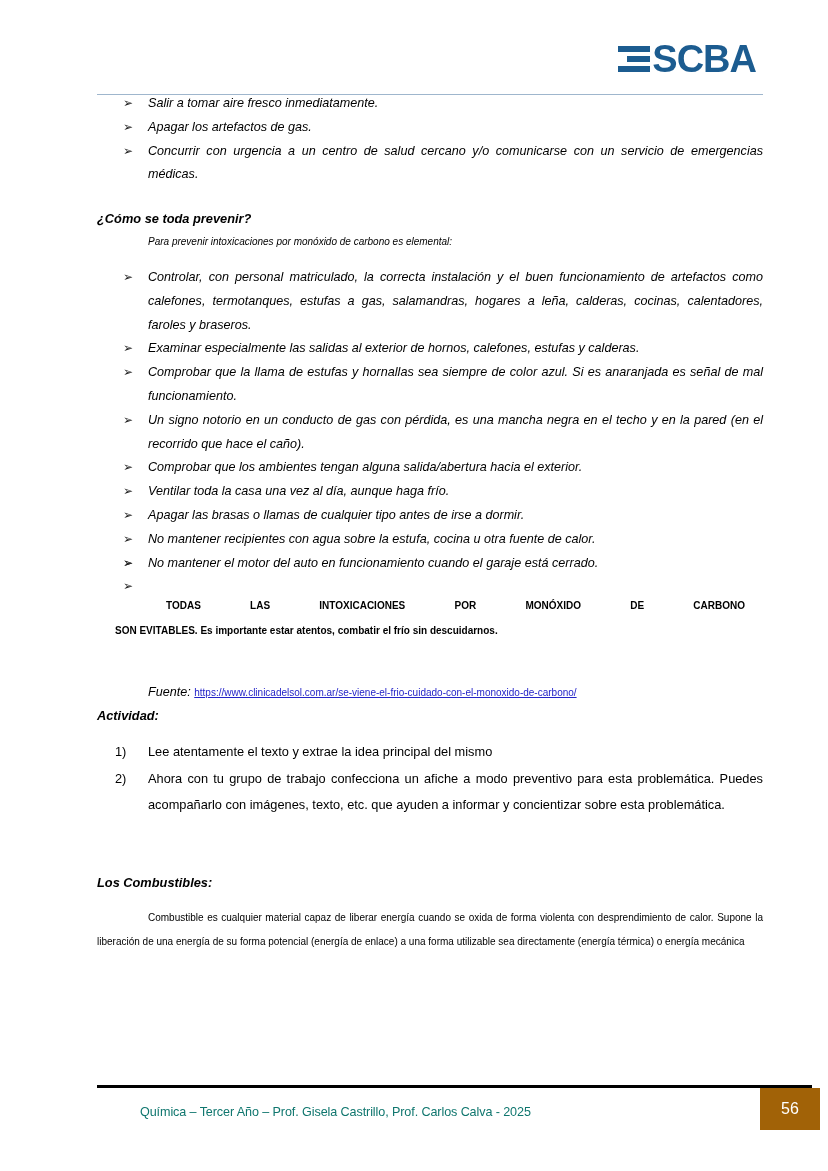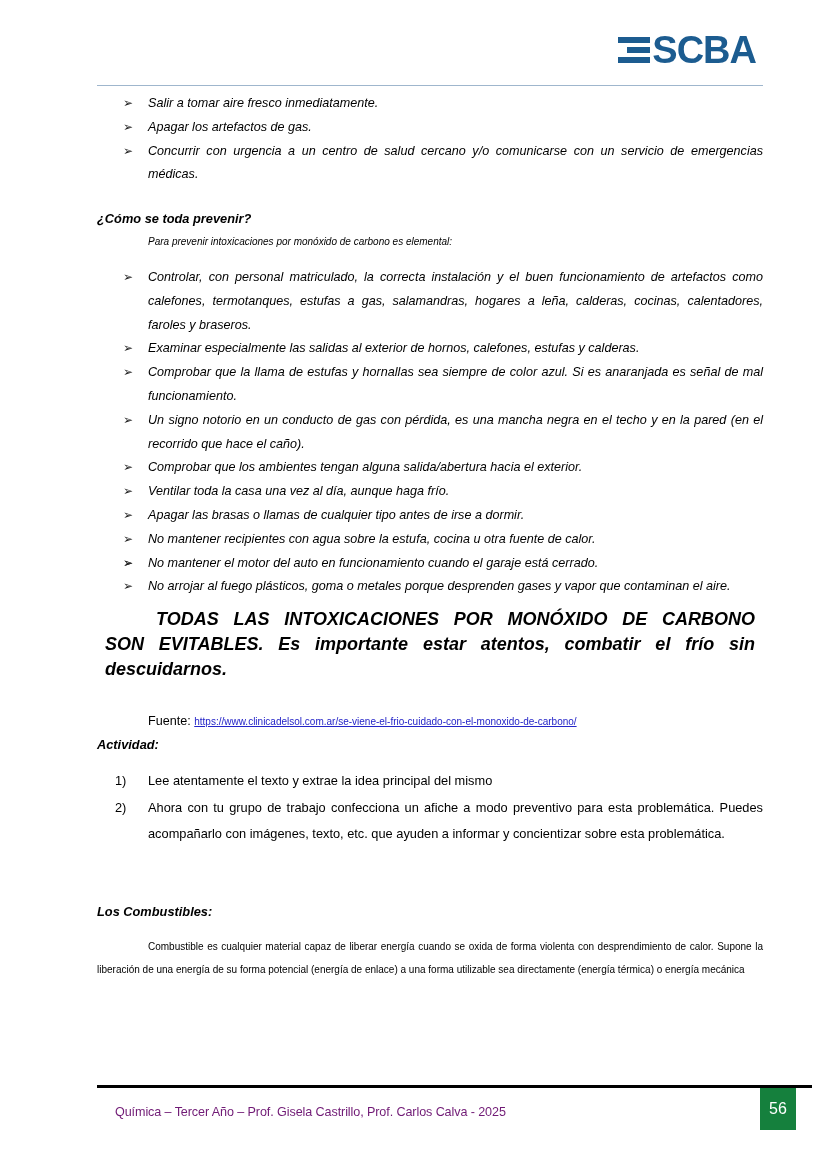--- a/index.html
+++ b/index.html
@@ -12,21 +12,21 @@
     height: 1171px;
     position: relative;
     font-family: "Liberation Sans", sans-serif;
     color: #000000;
     overflow: hidden;
   }
 
   
   #header {
     position: absolute;
-    top: 7px;
+    top: 16px;
     left: 0;
     width: 796px;
     height: 88px;
   }
   #brand-logo {
     position: absolute;
     right: 40px;
     top: 26px;
     display: flex;
     align-items: center;
@@ -139,40 +139,39 @@
   .indent-para {
     text-indent: 51px;
   }
 
   .src-line {
     font-size: 12.6px;
     line-height: 23px;
     margin: 0;
     padding-left: 51px;
   }
-  .src-label { }
+  .src-label { font-style: italic; }
   a.src-link {
     color: #2424c8;
     text-decoration: underline;
     font-style: normal;
     font-size: 10px;
   }
 
   .spacer-sm { height: 12px; }
   .spacer-md { height: 20px; }
   .spacer-lg { height: 32px; }
 
   
   .shout-block {
     font-weight: bold;
-    font-style: italic;
-    font-size: 18px;
+    font-size: 10px;
     line-height: 25px;
     text-align: justify;
-    margin: 8px;
+    margin: 18px;
   }
   .shout-block .l1 {
     display: block;
     text-align: justify;
     text-align-last: justify;
     padding-left: 51px;
   }
   .shout-block .l2 { display: block; }
 
   
@@ -186,35 +185,35 @@
   #footer-rule {
     position: absolute;
     left: 97px;
     top: 0;
     width: 715px;
     height: 3px;
     background: #000000;
   }
   #footer-text {
     position: absolute;
-    left: 115px;
+    left: 140px;
     top: 18px;
     font-size: 12.6px;
     line-height: 18px;
-    color: #701a75;
+    color: #0f766e;
     letter-spacing: -0.1px;
     white-space: nowrap;
   }
   #page-number-box {
     position: absolute;
     left: 760px;
     top: 3px;
-    width: 36px;
+    width: 60px;
     height: 42px;
-    background: #15803d;
+    background: #a16207;
     color: #ffffff;
     display: flex;
     align-items: center;
     justify-content: center;
     font-size: 16px;
   }
 </style>
 </head>
 <body>
 
@@ -290,21 +289,20 @@
     </li>
     <li>
       <span class="bullet-glyph">➢</span>
     </li>
     <li>
       <span class="bullet-glyph">➢</span>
       <span>No mantener el motor del auto en funcionamiento cuando el garaje está cerrado.</span>
     </li>
     <li>
       <span class="bullet-glyph">➢</span>
-      <span>No arrojar al fuego plásticos, goma o metales porque desprenden gases y vapor que contaminan el aire.</span>
     </li>
   </ul>
 
   <p class="shout-block">
     <span class="l1">TODAS LAS INTOXICACIONES POR MONÓXIDO DE CARBONO</span>
     <span class="l2">SON EVITABLES. Es importante estar atentos, combatir el frío sin descuidarnos.</span>
   </p>
 
   <div class="spacer-md"></div>
 

